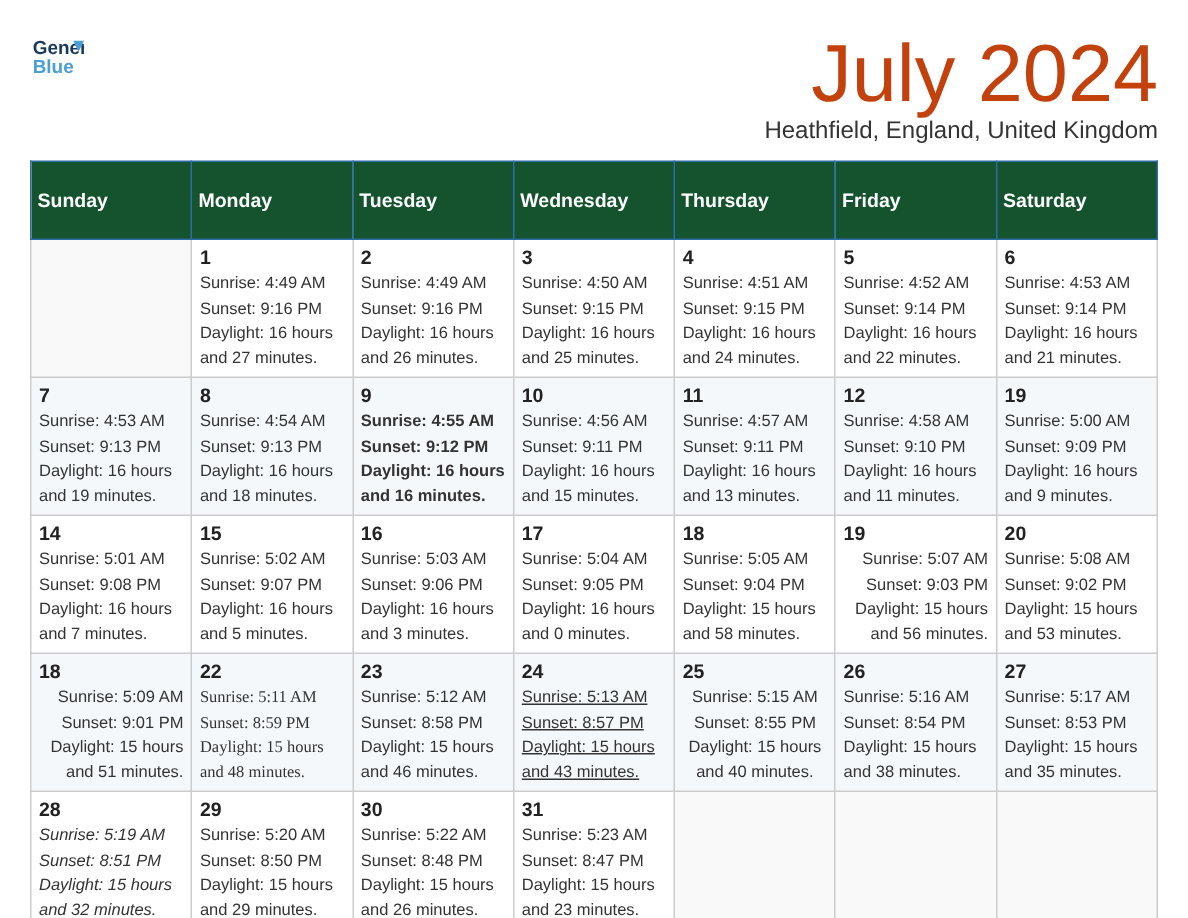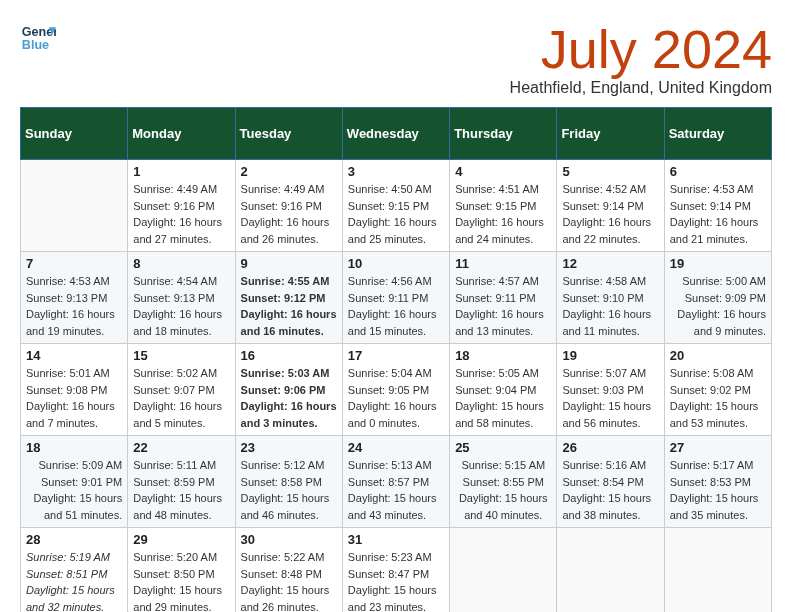--- a/index.html
+++ b/index.html
@@ -193,21 +193,21 @@
         </td>
         <td>
           <span class="day-number">12</span>
           <div class="day-info" style="white-space: pre-line;">Sunrise: 4:58 AM
 Sunset: 9:10 PM
 Daylight: 16 hours
 and 11 minutes.</div>
         </td>
         <td>
           <span class="day-number">19</span>
-          <div class="day-info" style="white-space: pre-line; text-align: right;">Sunrise: 5:00 AM
+          <div class="day-info" style="white-space: pre-line;">Sunrise: 5:00 AM
 Sunset: 9:09 PM
 Daylight: 16 hours
 and 9 minutes.</div>
         </td>
       </tr>
       <tr>
         <td>
           <span class="day-number">14</span>
           <div class="day-info" style="white-space: pre-line;">Sunrise: 5:01 AM
 Sunset: 9:08 PM
@@ -216,42 +216,42 @@
         </td>
         <td>
           <span class="day-number">15</span>
           <div class="day-info" style="white-space: pre-line;">Sunrise: 5:02 AM
 Sunset: 9:07 PM
 Daylight: 16 hours
 and 5 minutes.</div>
         </td>
         <td>
           <span class="day-number">16</span>
-          <div class="day-info" style="white-space: pre-line; font-weight: bold;">Sunrise: 5:03 AM
+          <div class="day-info" style="white-space: pre-line;">Sunrise: 5:03 AM
 Sunset: 9:06 PM
 Daylight: 16 hours
 and 3 minutes.</div>
         </td>
         <td>
           <span class="day-number">17</span>
           <div class="day-info" style="white-space: pre-line;">Sunrise: 5:04 AM
 Sunset: 9:05 PM
 Daylight: 16 hours
 and 0 minutes.</div>
         </td>
         <td>
           <span class="day-number">18</span>
           <div class="day-info" style="white-space: pre-line;">Sunrise: 5:05 AM
 Sunset: 9:04 PM
 Daylight: 15 hours
 and 58 minutes.</div>
         </td>
         <td>
           <span class="day-number">19</span>
-          <div class="day-info" style="white-space: pre-line;">Sunrise: 5:07 AM
+          <div class="day-info" style="white-space: pre-line; text-align: right;">Sunrise: 5:07 AM
 Sunset: 9:03 PM
 Daylight: 15 hours
 and 56 minutes.</div>
         </td>
         <td>
           <span class="day-number">20</span>
           <div class="day-info" style="white-space: pre-line;">Sunrise: 5:08 AM
 Sunset: 9:02 PM
 Daylight: 15 hours
 and 53 minutes.</div>
@@ -260,35 +260,35 @@
       <tr>
         <td>
           <span class="day-number">18</span>
           <div class="day-info" style="white-space: pre-line; text-align: right;">Sunrise: 5:09 AM
 Sunset: 9:01 PM
 Daylight: 15 hours
 and 51 minutes.</div>
         </td>
         <td>
           <span class="day-number">22</span>
-          <div class="day-info" style="white-space: pre-line;">Sunrise: 5:11 AM
+          <div class="day-info" style="white-space: pre-line; font-family: Liberation Serif, serif;">Sunrise: 5:11 AM
 Sunset: 8:59 PM
 Daylight: 15 hours
 and 48 minutes.</div>
         </td>
         <td>
           <span class="day-number">23</span>
           <div class="day-info" style="white-space: pre-line;">Sunrise: 5:12 AM
 Sunset: 8:58 PM
 Daylight: 15 hours
 and 46 minutes.</div>
         </td>
         <td>
           <span class="day-number">24</span>
-          <div class="day-info" style="white-space: pre-line;">Sunrise: 5:13 AM
+          <div class="day-info" style="white-space: pre-line; text-decoration: underline;">Sunrise: 5:13 AM
 Sunset: 8:57 PM
 Daylight: 15 hours
 and 43 minutes.</div>
         </td>
         <td>
           <span class="day-number">25</span>
           <div class="day-info" style="white-space: pre-line; text-align: center;">Sunrise: 5:15 AM
 Sunset: 8:55 PM
 Daylight: 15 hours
 and 40 minutes.</div>

